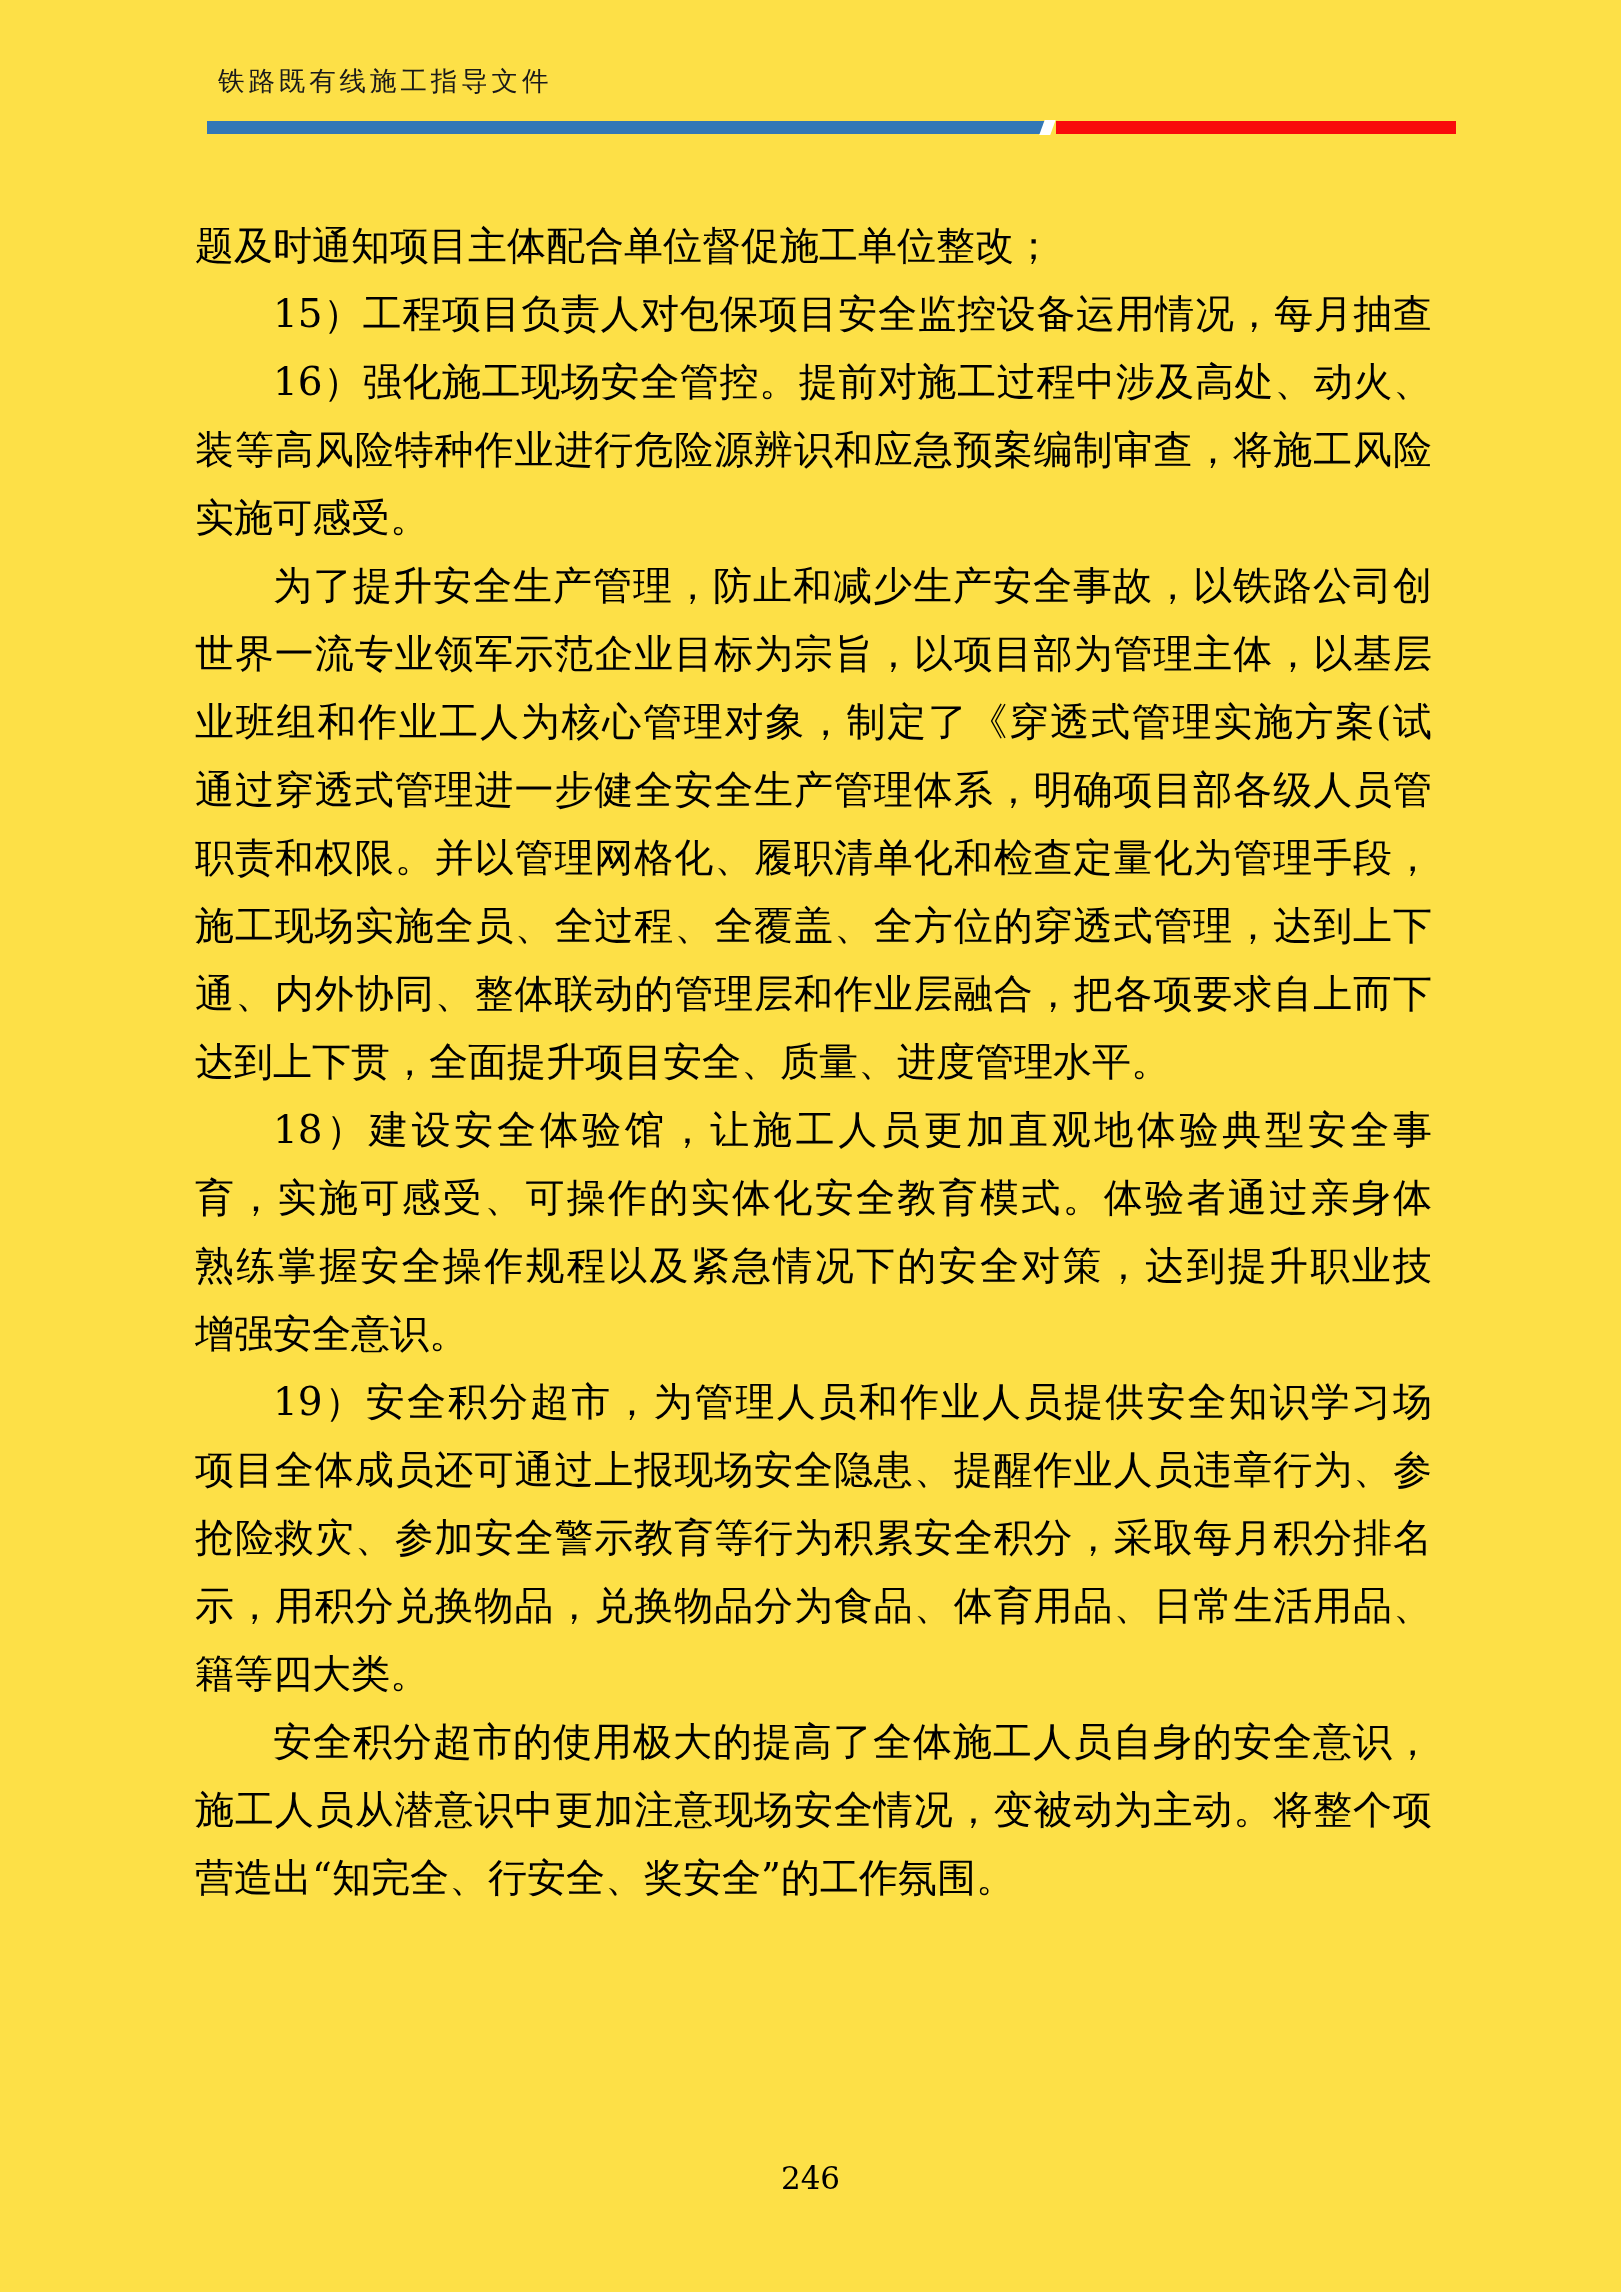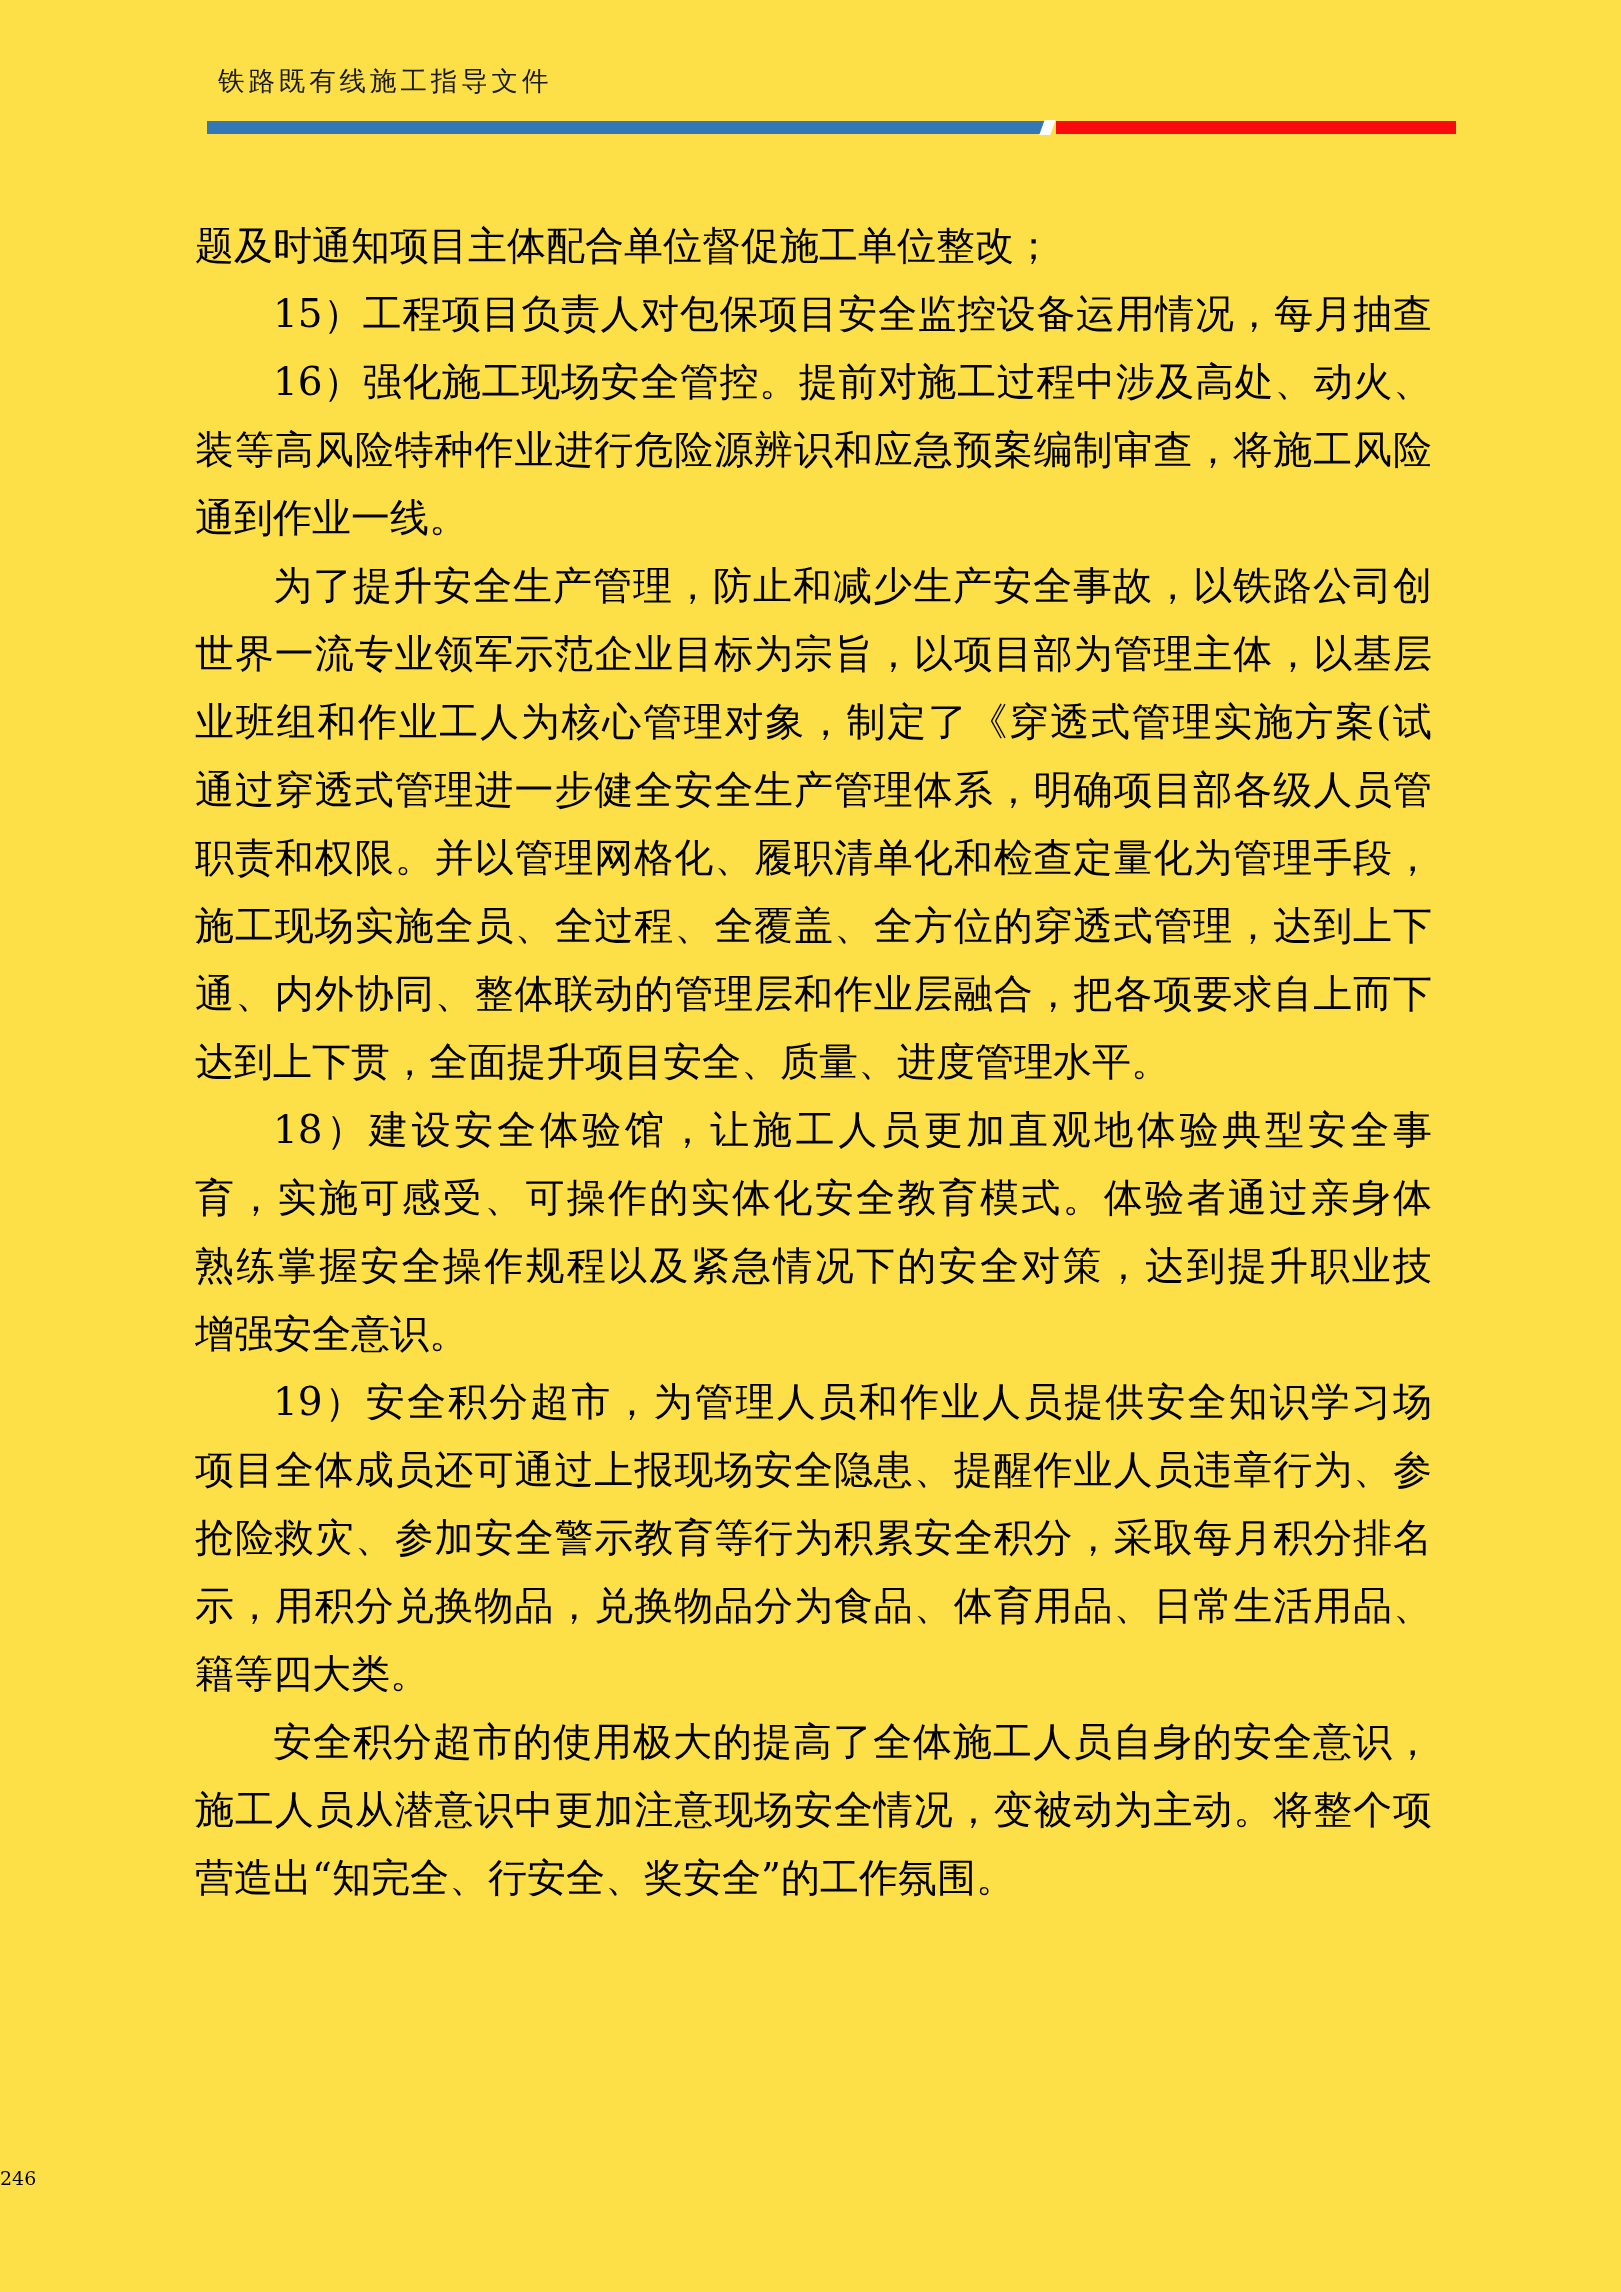--- a/index.html
+++ b/index.html
@@ -75,21 +75,22 @@
     text-align-last: left;
   }
   .line.indent {
     text-indent: 78px;
   }
   .footer {
     position: absolute;
     left: 0;
     top: 2164px;
     width: 100%;
-    font-size: 19px;
+    text-align: center;
+    font-size: 31px;
     line-height: 29px;
   }
 </style>
 </head>
 <body>
 
 <div class="page">
 
   <div class="header-title">铁路既有线施工指导文件</div>
 
@@ -97,21 +98,21 @@
     <div class="divider-blue" style="background: rgb(51, 119, 182);"></div>
     <div class="divider-red" style="background: rgb(249, 11, 11);"></div>
     <div class="divider-slash"></div>
   </div>
 
   <div class="doc-body">
       <div class="line final">题及时通知项目主体配合单位督促施工单位整改；</div>
       <div class="line indent">15）工程项目负责人对包保项目安全监控设备运用情况，每月抽查不</div>
       <div class="line indent">16）强化施工现场安全管控。提前对施工过程中涉及高处、动火、吊</div>
       <div class="line">装等高风险特种作业进行危险源辨识和应急预案编制审查，将施工风险消</div>
-      <div class="line final">通到作业一线。</div>
+      <div class="line final">实施可感受。</div>
       <div class="line indent">为了提升安全生产管理，防止和减少生产安全事故，以铁路公司创建</div>
       <div class="line">世界一流专业领军示范企业目标为宗旨，以项目部为管理主体，以基层作</div>
       <div class="line">业班组和作业工人为核心管理对象，制定了《穿透式管理实施方案(试行)》。</div>
       <div class="line">通过穿透式管理进一步健全安全生产管理体系，明确项目部各级人员管理</div>
       <div class="line">职责和权限。并以管理网格化、履职清单化和检查定量化为管理手段，对</div>
       <div class="line">施工现场实施全员、全过程、全覆盖、全方位的穿透式管理，达到上下贯</div>
       <div class="line">通、内外协同、整体联动的管理层和作业层融合，把各项要求自上而下贯</div>
       <div class="line final">达到上下贯，全面提升项目安全、质量、进度管理水平。</div>
       <div class="line indent">18）建设安全体验馆，让施工人员更加直观地体验典型安全事故，“亲</div>
       <div class="line">育，实施可感受、可操作的实体化安全教育模式。体验者通过亲身体验，</div>

